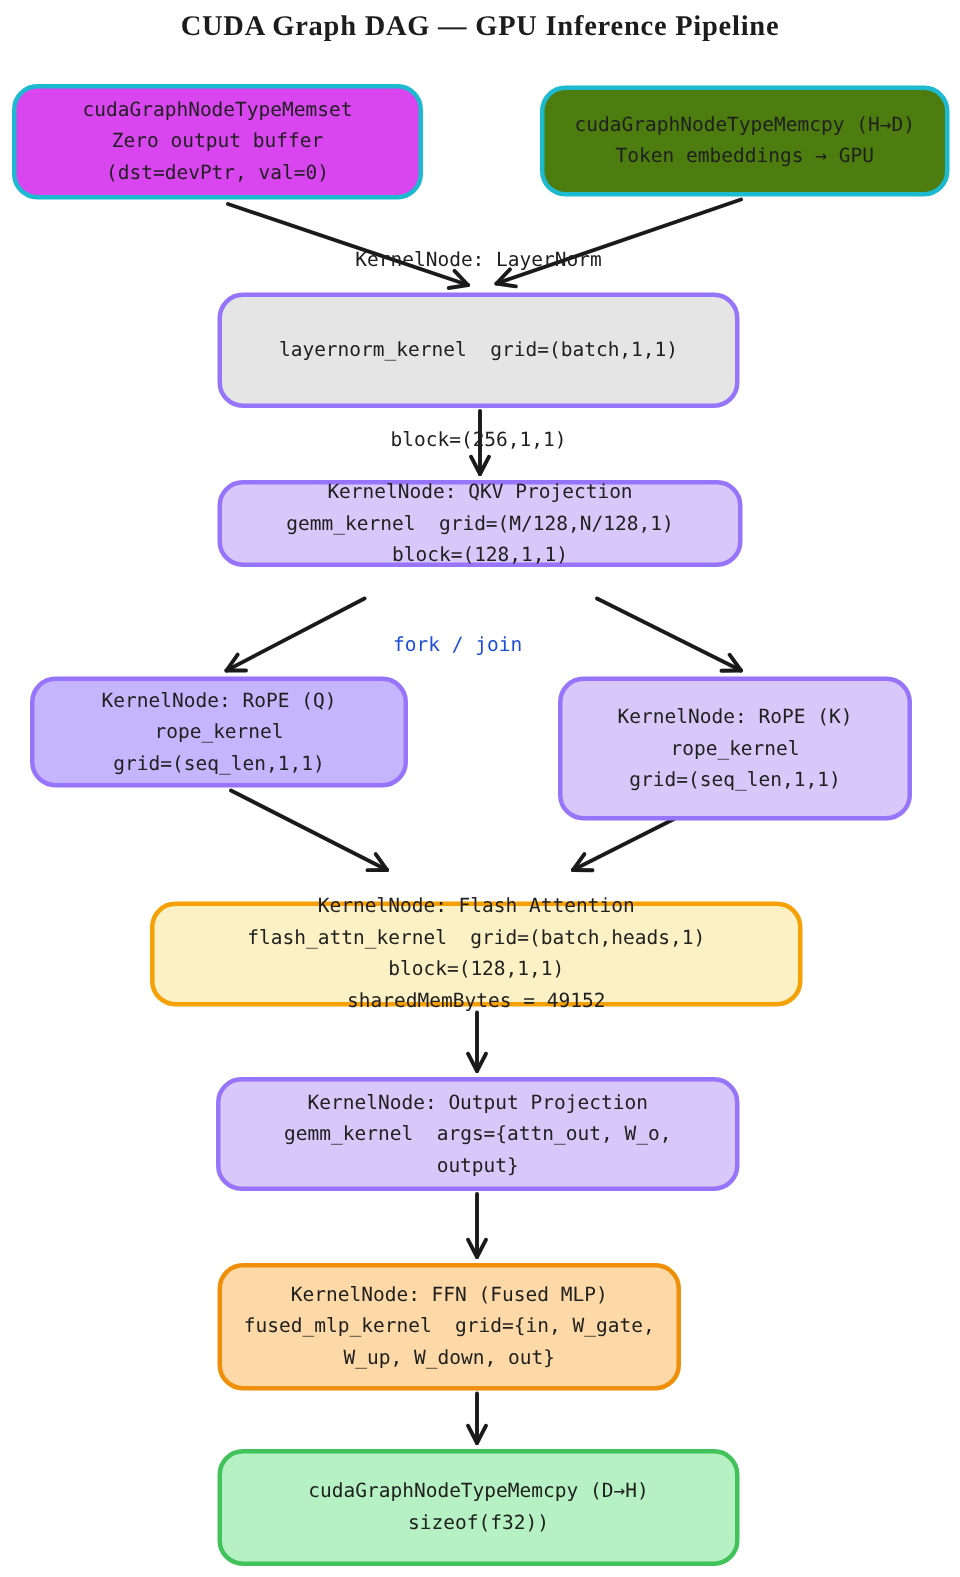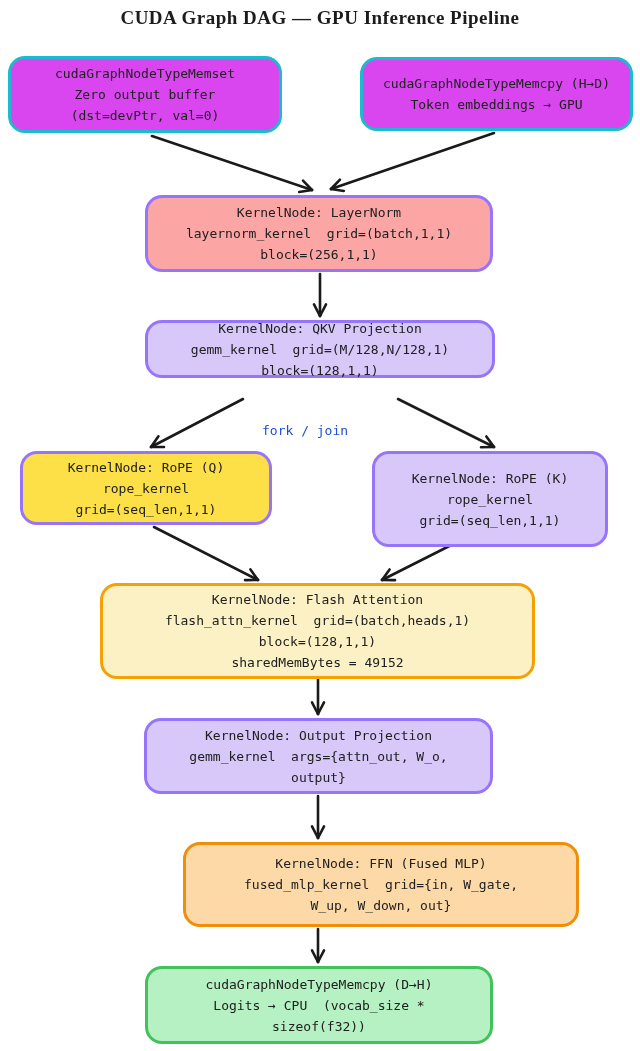--- a/index.html
+++ b/index.html
@@ -30,23 +30,23 @@
     position:absolute; z-index:1;
     font-size:13px; color:#8a8a8a; white-space:pre;
   }
   
   #n-memset    { left:8px;   top:56px;  width:274px; height:77px; }
   #n-h2d       { left:360px; top:57px;  width:273px; height:74px; }
   #n-layernorm { left:145px; top:195px; width:348px; height:77px; }
   #n-qkv       { left:145px; top:320px; width:350px; height:58px; }
   #n-rope-q    { left:20px;  top:451px; width:252px; height:74px; }
   #n-rope-k    { left:372px; top:451px; width:236px; height:96px; }
-  #n-flash     { left:100px; top:583px; width:435px; height:96px; }
+  #n-flash     { left:100px; top:601px; width:435px; height:70px; }
   #n-outproj   { left:144px; top:718px; width:349px; height:76px; }
-  #n-ffn       { left:145px; top:842px; width:396px; height:85px;margin-left:38px; }
+  #n-ffn       { left:145px; top:842px; width:309px; height:85px; }
   #n-d2h       { left:145px; top:966px; width:348px; height:78px; }
   #fork-join   { left:262px; top:423px; }
 </style>
 </head>
 <body>
 
 <div id="canvas">
 
   <svg id="arrow-layer">
       <line x1="152" y1="136" x2="312" y2="190" stroke="#1a1a1a" stroke-width="2.6" stroke-linecap="round"></line>
@@ -82,40 +82,40 @@
     </svg>
 
   <div class="diagram-title" style="color: rgb(28, 28, 28); font-family: Liberation Serif, serif;">CUDA Graph DAG — GPU Inference Pipeline</div>
 
   <div class="node" id="n-memset" style="background: #d946ef; border-color: rgb(28, 185, 207);">
     <div class="line">cudaGraphNodeTypeMemset</div>
     <div class="line">Zero output buffer</div>
     <div class="line">(dst=devPtr, val=0)</div>
   </div>
 
-  <div class="node" id="n-h2d" style="background: #d946ef; border-color: rgb(28, 185, 207); align-items: center;">
+  <div class="node" id="n-h2d" style="background: #4d7c0f; border-color: rgb(28, 185, 207); align-items: center;">
     <div class="line">cudaGraphNodeTypeMemcpy (H→D)</div>
     <div class="line">Token embeddings → GPU</div>
   </div>
 
-  <div class="node" id="n-layernorm" style="background: #fca5a5; border-color: rgb(151, 117, 250);">
+  <div class="node" id="n-layernorm" style="background: #e5e5e5; border-color: rgb(151, 117, 250); gap: 39px;">
     <div class="line">KernelNode: LayerNorm</div>
     <div class="line">layernorm_kernel  grid=(batch,1,1)</div>
     <div class="line">block=(256,1,1)</div>
   </div>
 
   <div class="node" id="n-qkv" style="background: rgb(215, 200, 249); border-color: rgb(151, 117, 250);">
     <div class="line">KernelNode: QKV Projection</div>
     <div class="line">gemm_kernel  grid=(M/128,N/128,1)</div>
     <div class="line">block=(128,1,1)</div>
   </div>
 
   <div class="edge-label" id="fork-join" style="color: #1d4ed8;">fork / join</div>
 
-  <div class="node" id="n-rope-q" style="background: #fde047; border-color: rgb(151, 117, 250);">
+  <div class="node" id="n-rope-q" style="background: #c4b5fd; border-color: rgb(151, 117, 250);">
     <div class="line">KernelNode: RoPE (Q)</div>
     <div class="line">rope_kernel</div>
     <div class="line">grid=(seq_len,1,1)</div>
   </div>
 
   <div class="node" id="n-rope-k" style="background: rgb(215, 200, 249); border-color: rgb(151, 117, 250);">
     <div class="line">KernelNode: RoPE (K)</div>
     <div class="line">rope_kernel</div>
     <div class="line">grid=(seq_len,1,1)</div>
   </div>
@@ -134,17 +134,16 @@
   </div>
 
   <div class="node" id="n-ffn" style="background: rgb(253, 217, 167); border-color: rgb(239, 142, 8);">
     <div class="line">KernelNode: FFN (Fused MLP)</div>
     <div class="line">fused_mlp_kernel  grid={in, W_gate,</div>
     <div class="line">W_up, W_down, out}</div>
   </div>
 
   <div class="node" id="n-d2h" style="background: rgb(181, 241, 194); border-color: rgb(65, 194, 91);">
     <div class="line">cudaGraphNodeTypeMemcpy (D→H)</div>
-    <div class="line">Logits → CPU  (vocab_size *</div>
     <div class="line">sizeof(f32))</div>
   </div>
 
 </div>
 
 </body></html>

